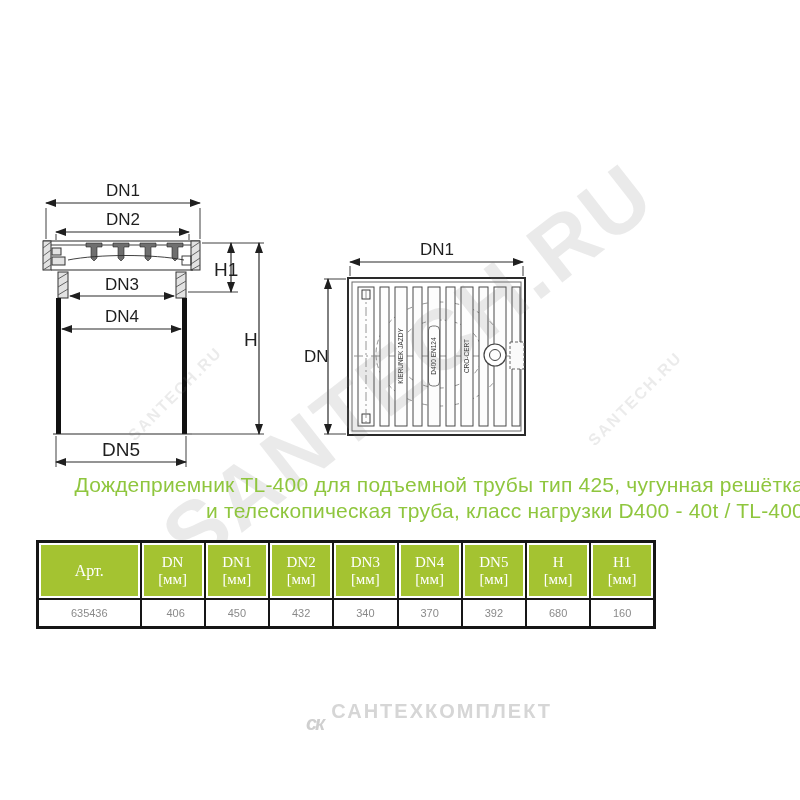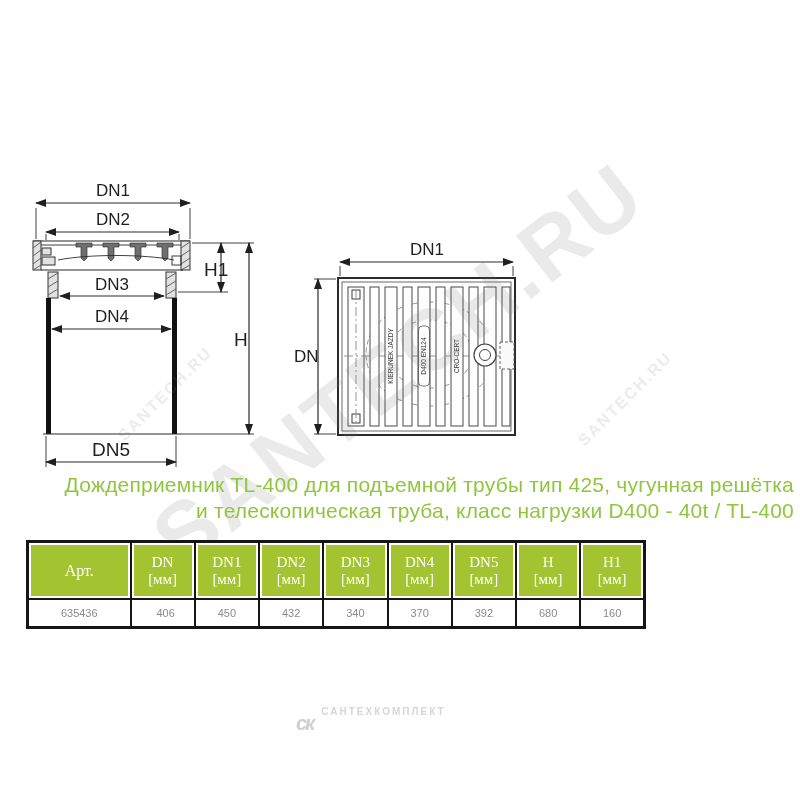--- a/index.html
+++ b/index.html
@@ -1,21 +1,21 @@
 <!DOCTYPE html>
 <html><head>
 <meta charset="utf-8">
 <style>
   html,body{margin:0;padding:0;}
   body{
     width:800px;height:800px;overflow:hidden;background:#ffffff;
     font-family:"Liberation Sans",sans-serif;
     position:relative;
   }
-  .canvas{position:absolute;left:8px;top:0;width:769px;height:800px;background:#fff;}
+  .canvas{position:absolute;left:18px;top:0;width:769px;height:800px;background:#fff;}
 
   
   .wm{position:absolute;pointer-events:none;white-space:nowrap;font-weight:bold;}
   .wm-large{
     left:40px;top:300px;width:700px;height:130px;line-height:130px;text-align:center;
     font-size:86px;letter-spacing:3px;color:rgba(125,125,125,0.16);
     transform:rotate(-38deg);
   }
   .wm-small{font-size:16px;letter-spacing:2px;color:rgba(110,110,110,0.14);transform:rotate(-45deg);}
   .wm-small-left{left:95px;top:385px;}
@@ -69,21 +69,21 @@
 
   
   .footer-logo{
     position:absolute;left:288px;top:700px;height:22px;
     display:flex;align-items:center;gap:8px;color:#d2d2d2;
   }
   .footer-logo .glyph{
     font-weight:bold;font-style:italic;font-size:20px;letter-spacing:-2px;color:#cfcfcf;margin-top:25px;
   }
   .footer-logo .brand{
-    font-weight:bold;font-size:10px;letter-spacing:2px;color:#d6d6d6;
+    font-weight:bold;font-size:20px;letter-spacing:2px;color:#d6d6d6;
   }
 </style>
 </head>
 <body>
 
 <div class="canvas">
 
   <svg id="side-view" class="drawing" width="270" height="300" viewBox="0 0 270 300">
     <defs>
       <marker id="ah" markerWidth="11" markerHeight="8" refX="10" refY="4" orient="auto-start-reverse" markerUnits="userSpaceOnUse">

